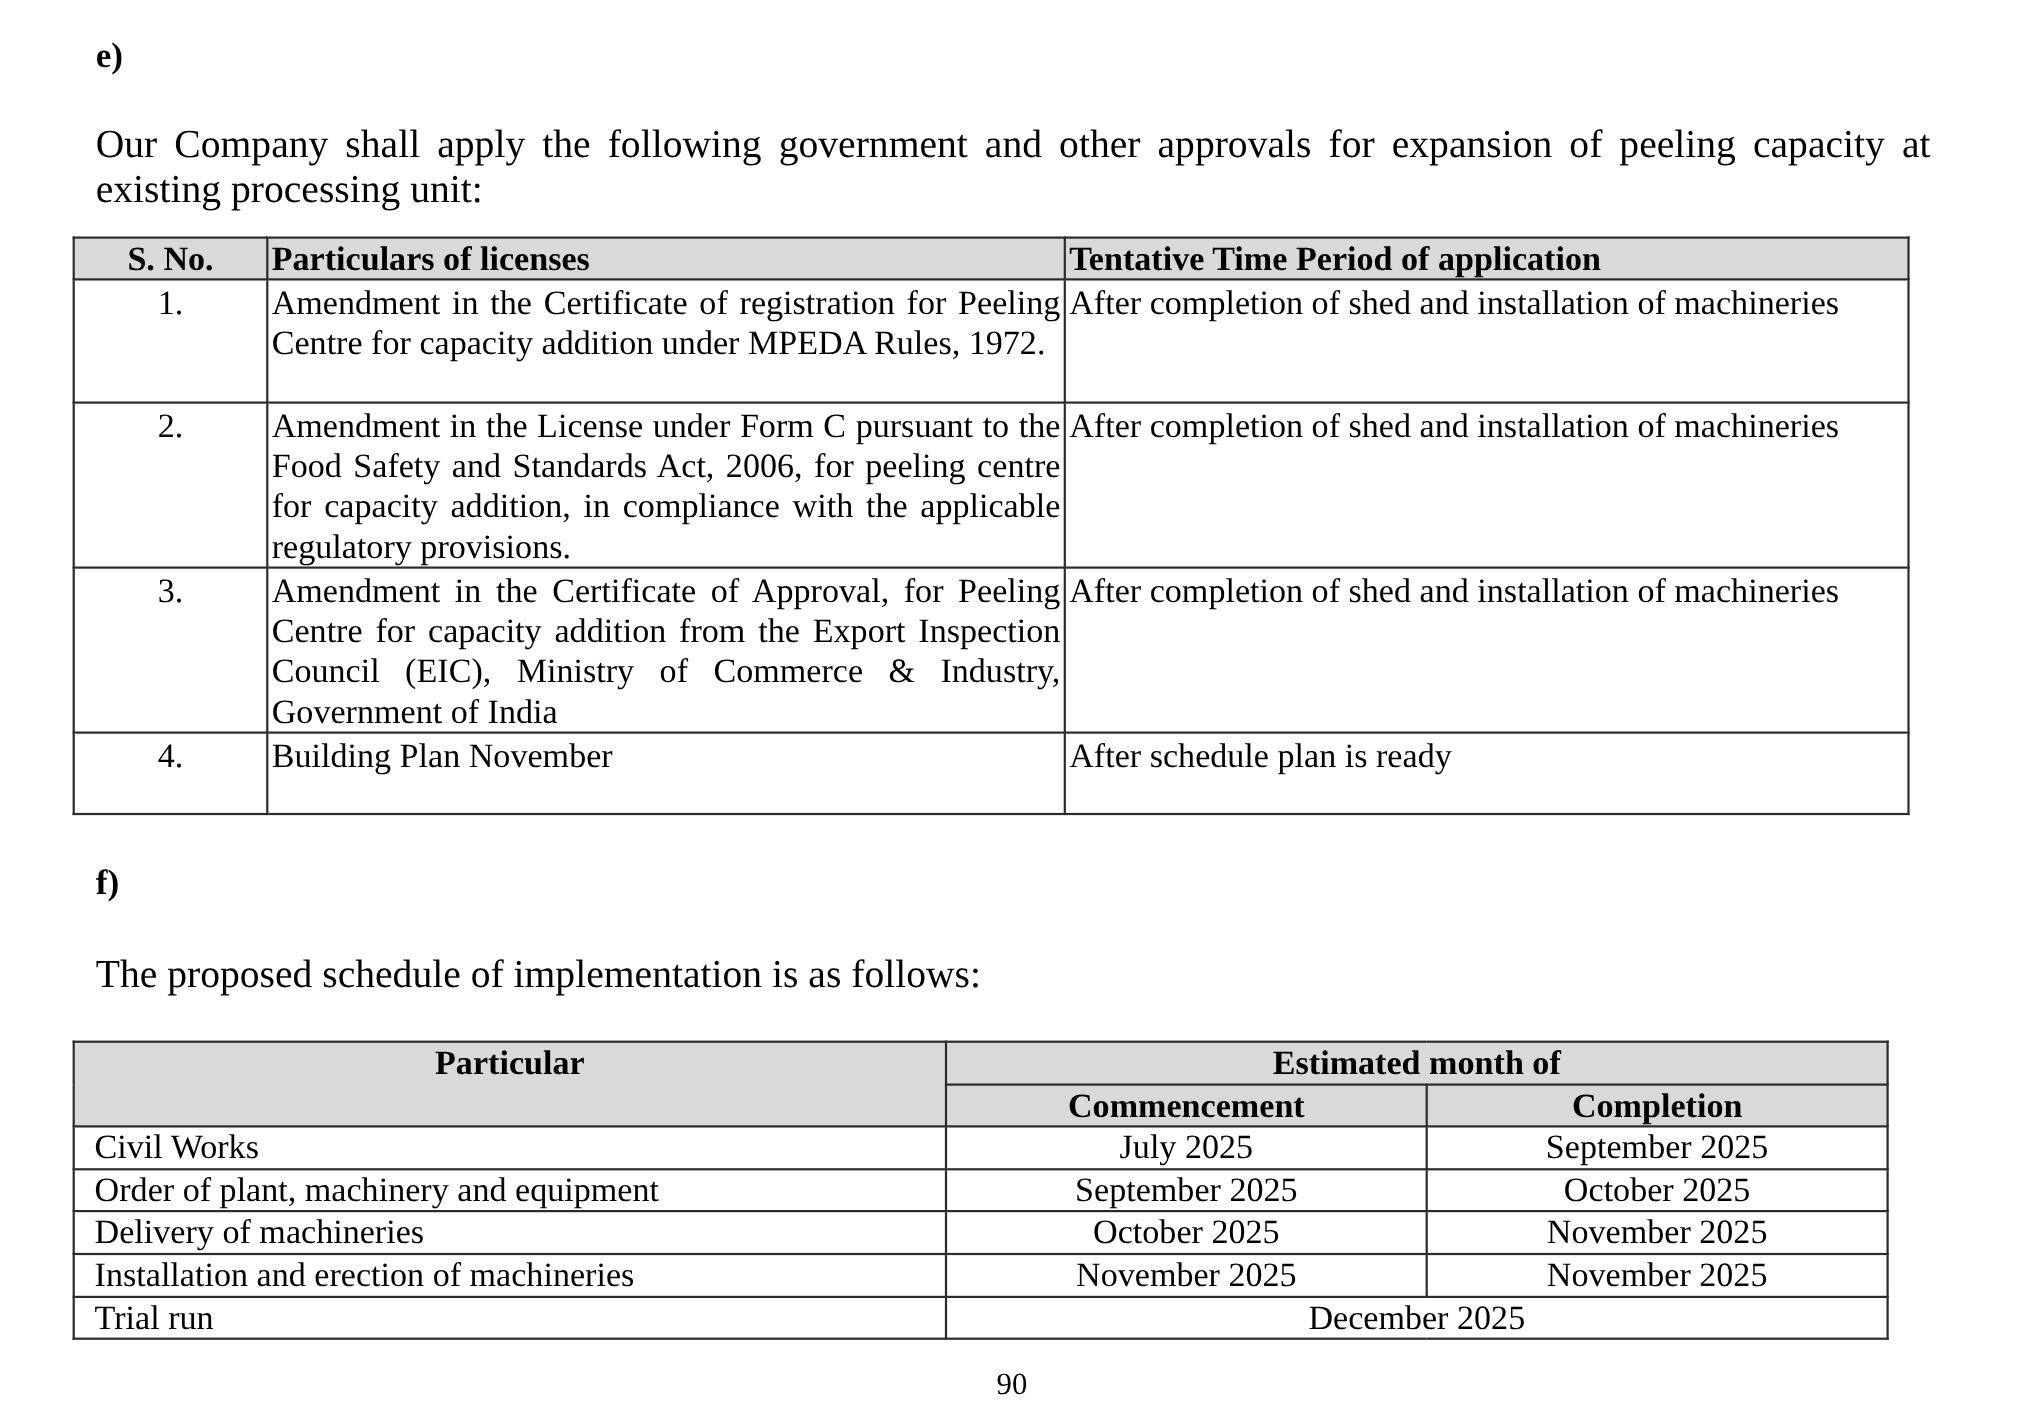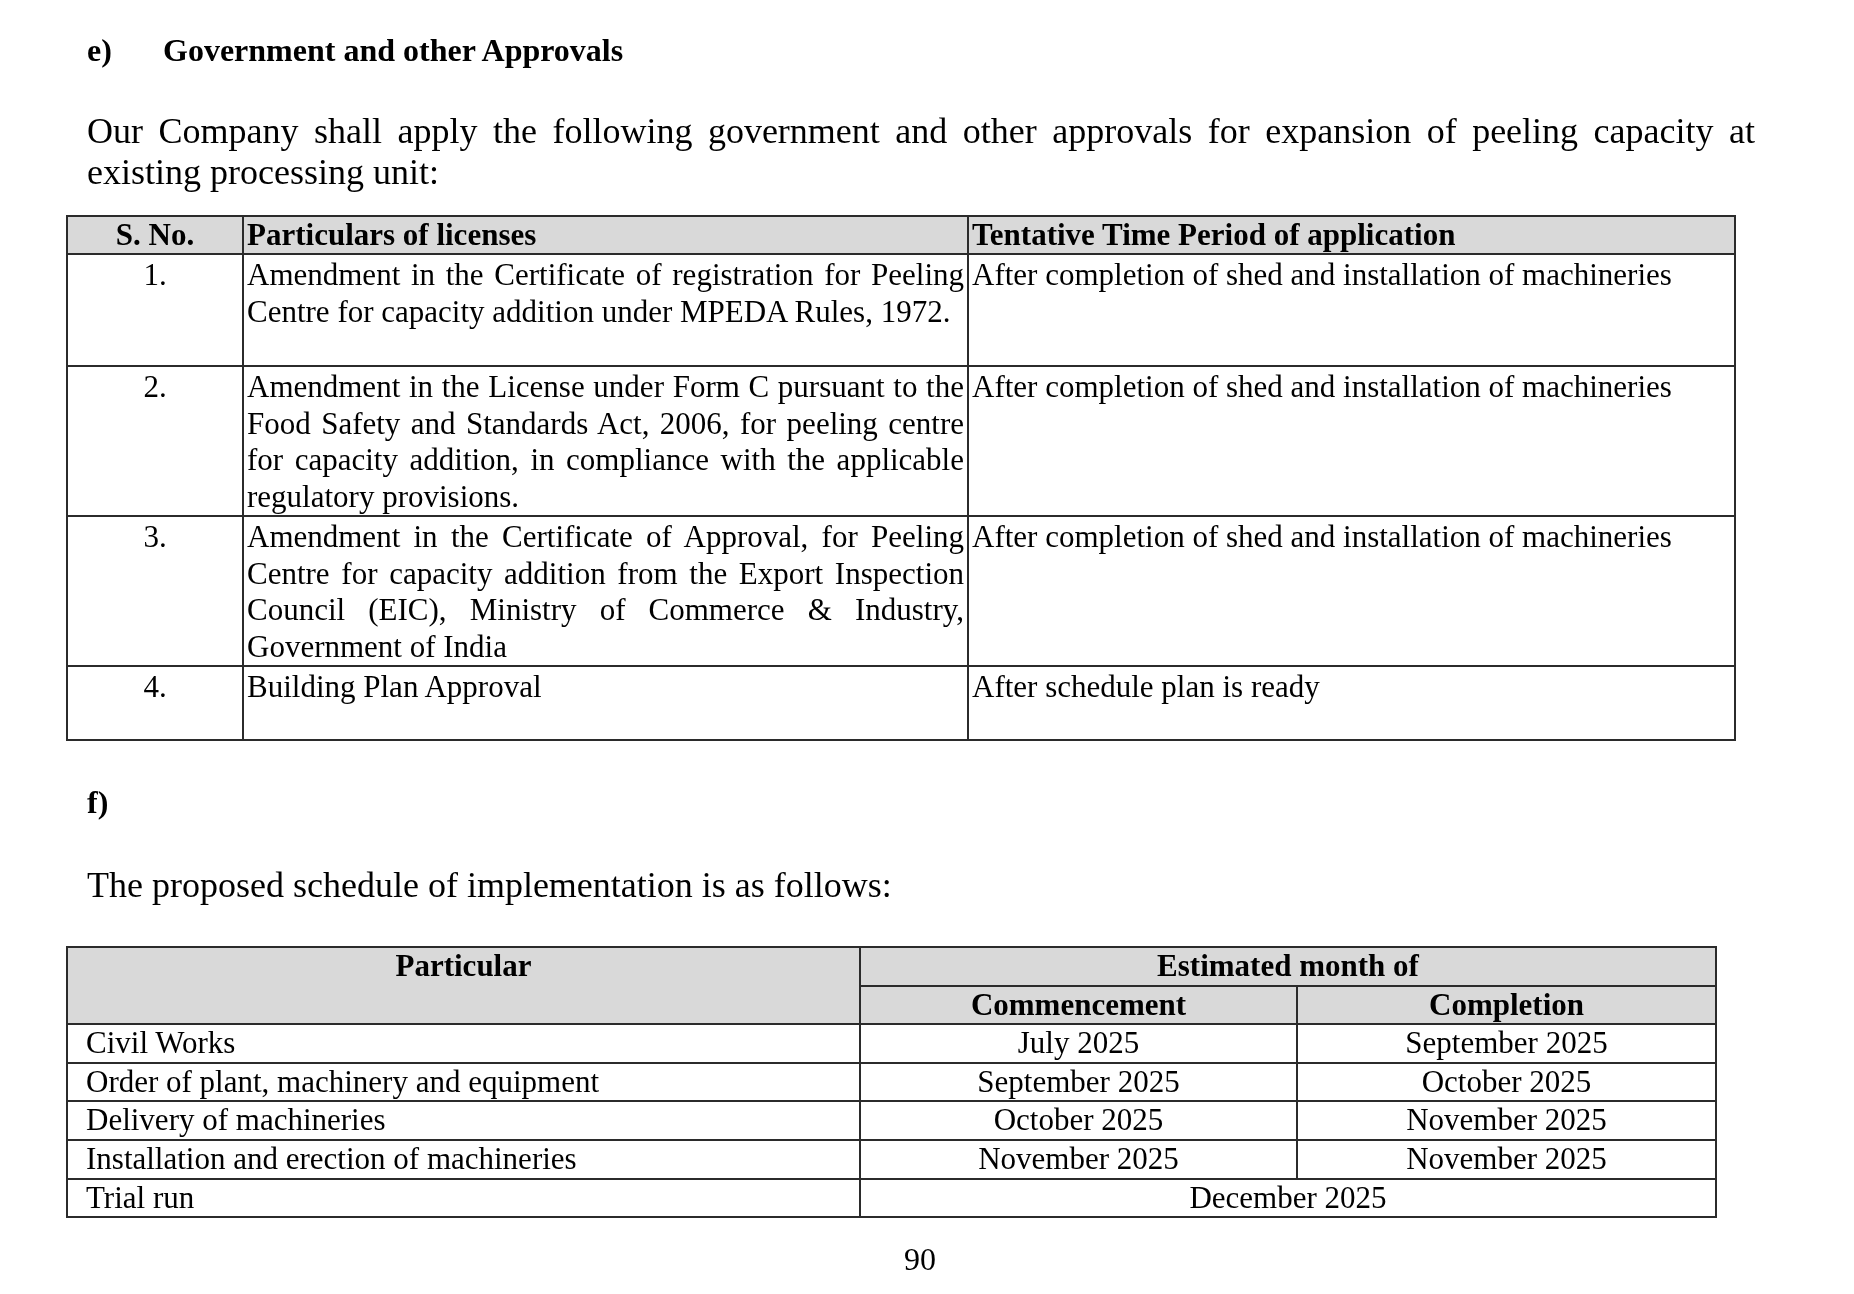--- a/index.html
+++ b/index.html
@@ -81,31 +81,30 @@
     #schedule-table tr { height: 38.6px; }
     #schedule-table td {
       line-height: 36px;
       padding-top: 0;
       padding-bottom: 0;
     }
     #schedule-table td.activity { text-align: left; padding-left: 18px; }
     #schedule-table td.month { text-align: center; }
 
     .page-number {
-      font-size: 32px;
+      font-size: 28px;
       line-height: 38px;
       text-align: center;
     }
   </style>
 </head>
 <body>
 
 <div class="abs section-heading" style="left:87px; top:31px; width:800px; height:38px;">
   <span class="section-letter">e)</span>
-  <span class="section-title">Government and other Approvals</span>
 </div>
 
 <div class="abs para" style="left:87px; top:111px; width:1668px;">Our Company shall apply the following government and other approvals for expansion of peeling capacity at existing processing unit:</div>
 
 <table id="approvals-table" class="doc-table">
   <colgroup>
       <col class="c1">
       <col class="c2">
       <col class="c3">
     </colgroup>
@@ -127,21 +126,21 @@
       <td class="particular">Amendment in the License under Form C pursuant to the Food Safety and Standards Act, 2006, for peeling centre for capacity addition, in compliance with the applicable regulatory provisions.</td>
       <td class="period">After completion of shed and installation of machineries</td>
     </tr>
     <tr class="r3">
       <td class="sno">3.</td>
       <td class="particular">Amendment in the Certificate of Approval, for Peeling Centre for capacity addition from the Export Inspection Council (EIC), Ministry of Commerce &amp; Industry, Government of India</td>
       <td class="period">After completion of shed and installation of machineries</td>
     </tr>
     <tr class="r4">
       <td class="sno">4.</td>
-      <td class="particular">Building Plan Approval</td>
+      <td class="particular">Building Plan November</td>
       <td class="period">After schedule plan is ready</td>
     </tr>
   </tbody>
 </table>
 
 <div class="abs section-heading" style="left:87px; top:783px; width:800px; height:38px;">
   <span class="section-letter">f)</span>
 </div>
 
 <div class="abs para single" style="left:87px; top:865px; width:1000px;">The proposed schedule of implementation is as follows:</div>

